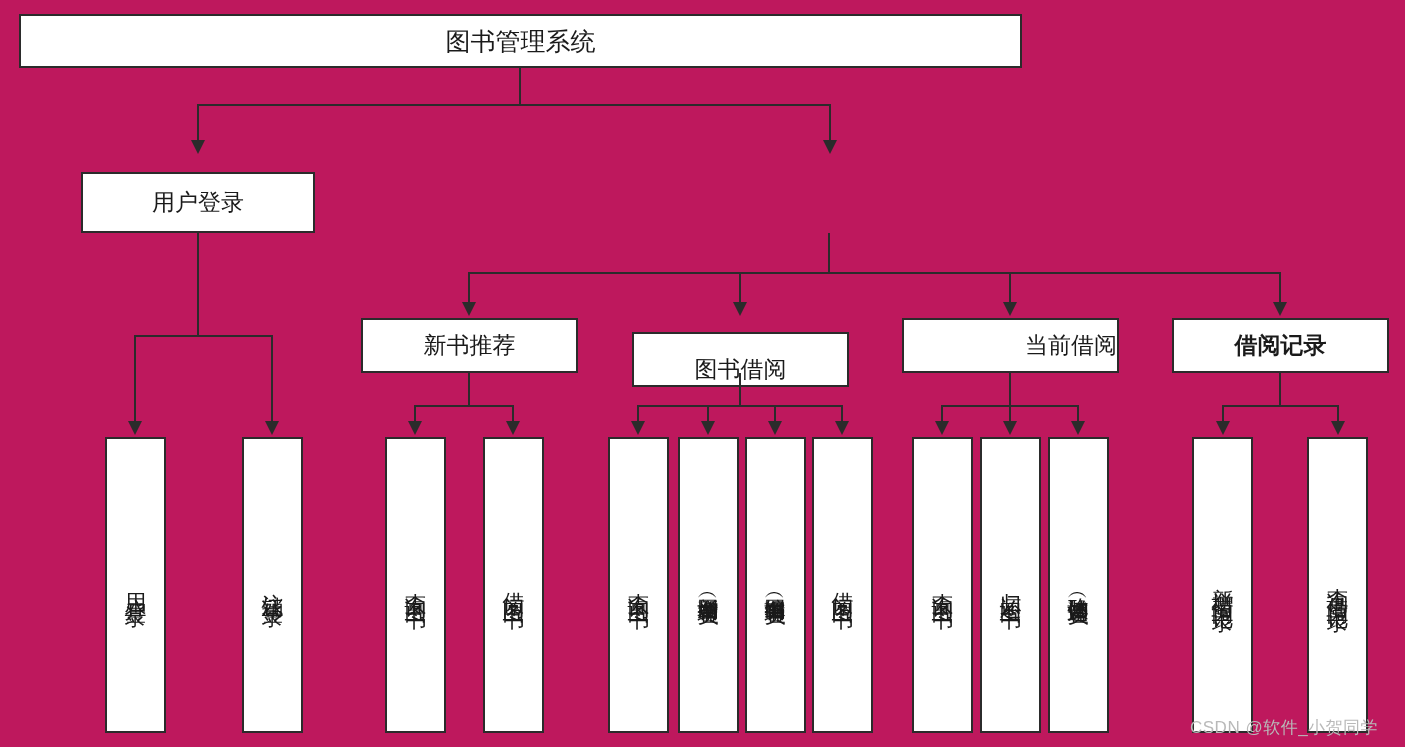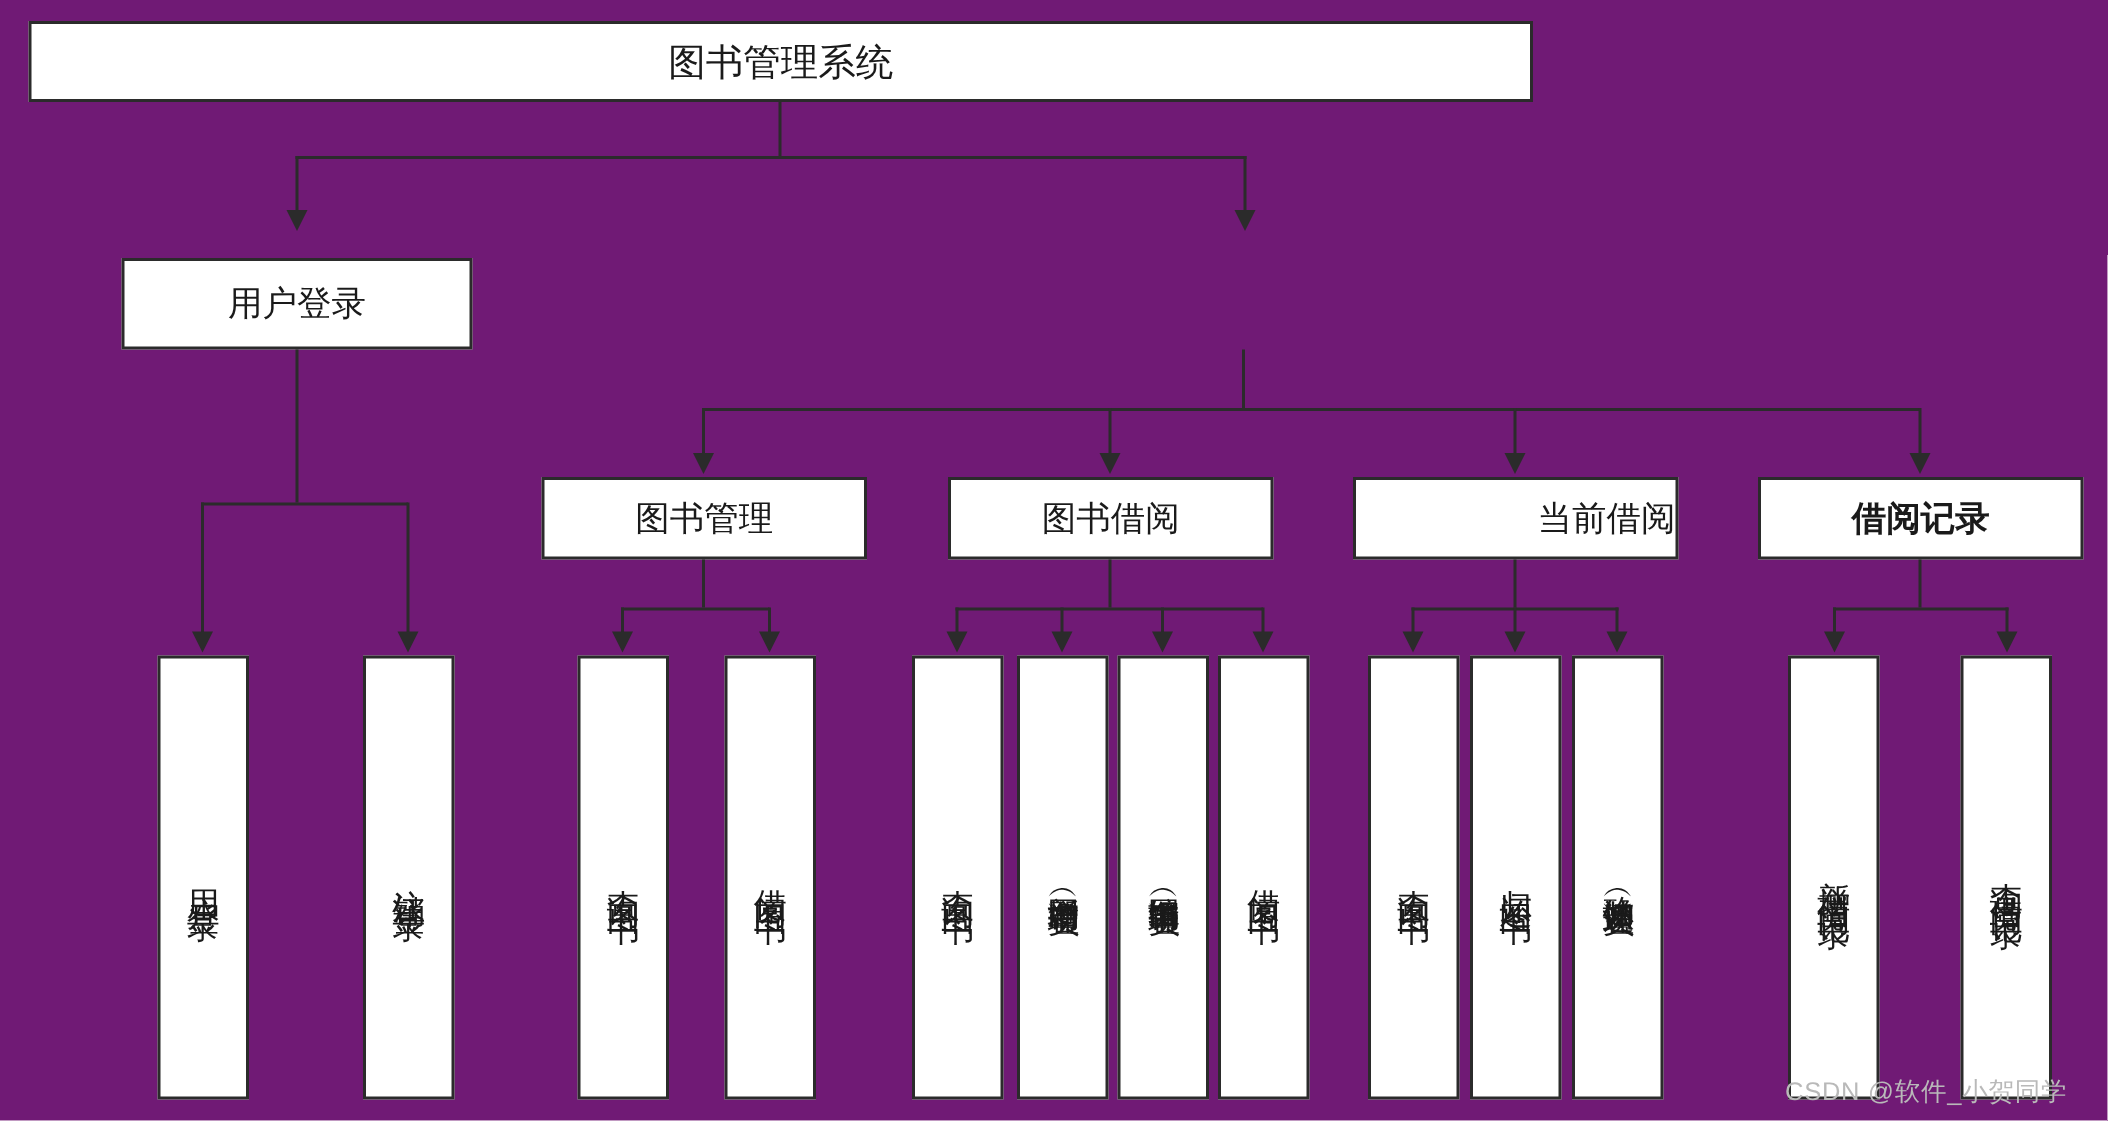--- a/index.html
+++ b/index.html
@@ -4,21 +4,21 @@
 <style>
   html,body{margin:0;padding:0;background:#ffffff;}
   body{
     font-family:"Liberation Sans","DejaVu Sans",sans-serif;
     -webkit-font-smoothing:antialiased;
   }
   #canvas{
     position:relative;
     width:1405px;
     height:747px;
-    background:#701a75;
+    background:#be185d;
     overflow:hidden;
   }
 
   
   .node{
     position:absolute;
     box-sizing:border-box;
     background:#ffffff;
     border:2px solid #2b2b2b;
     display:flex;
@@ -113,23 +113,23 @@
   <div class="vline" style="left:468px;top:272px;width:2px;height:32px;"></div>
   <div class="arrow" style="left:462px;top:302px;"></div>
   <div class="vline" style="left:739px;top:272px;width:2px;height:32px;"></div>
   <div class="arrow" style="left:733px;top:302px;"></div>
   <div class="vline" style="left:1009px;top:272px;width:2px;height:32px;"></div>
   <div class="arrow" style="left:1003px;top:302px;"></div>
   <div class="vline" style="left:1279px;top:272px;width:2px;height:32px;"></div>
   <div class="arrow" style="left:1273px;top:302px;"></div>
 
   <div class="node l3" style="left:361px;top:318px;width:217px;height:55px;">
-    <span>图书管理</span>
-  </div>
-  <div class="node l3" style="left:632px;top:318px;width:217px;height:55px;">
+    <span>新书推荐</span>
+  </div>
+  <div class="node l3" style="left:632px;top:332px;width:217px;height:55px;align-items:flex-end;">
     <span>图书借阅</span>
   </div>
   <div class="node l3" style="left:902px;top:318px;width:217px;height:55px;justify-content:flex-end;">
     <span>当前借阅</span>
   </div>
   <div class="node l3" style="left:1172px;top:318px;width:217px;height:55px;font-weight:bold;">
     <span>借阅记录</span>
   </div>
 
   <div class="vline" style="left:468px;top:373px;width:2px;height:32px;"></div>

